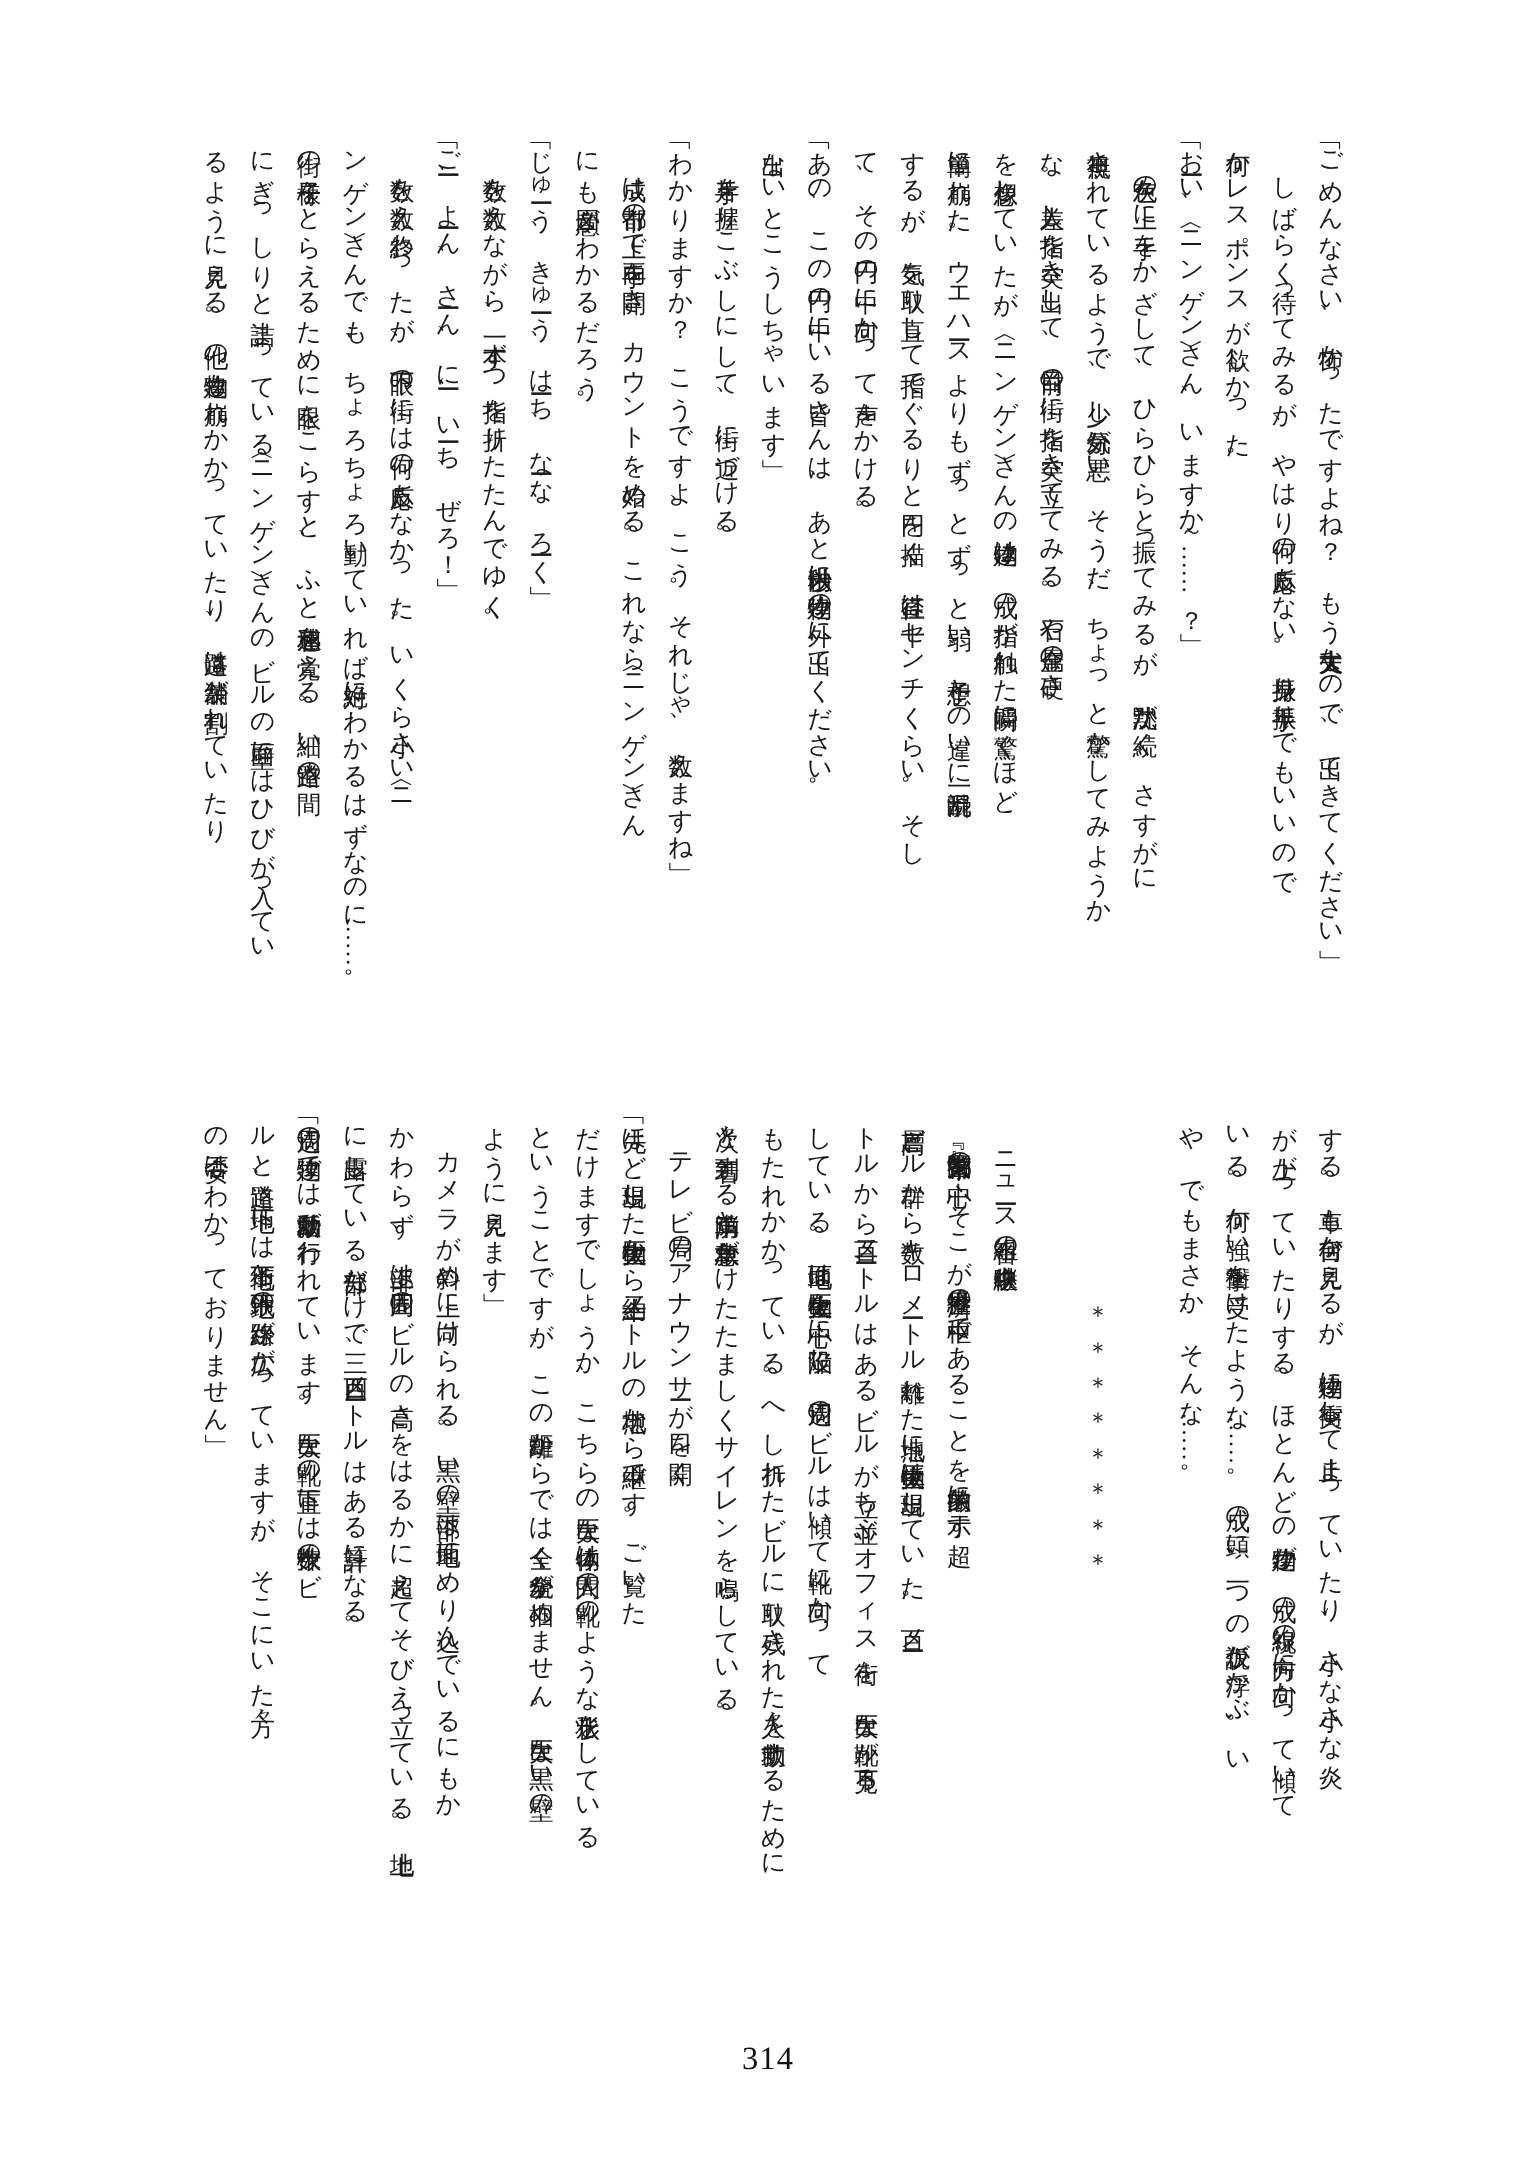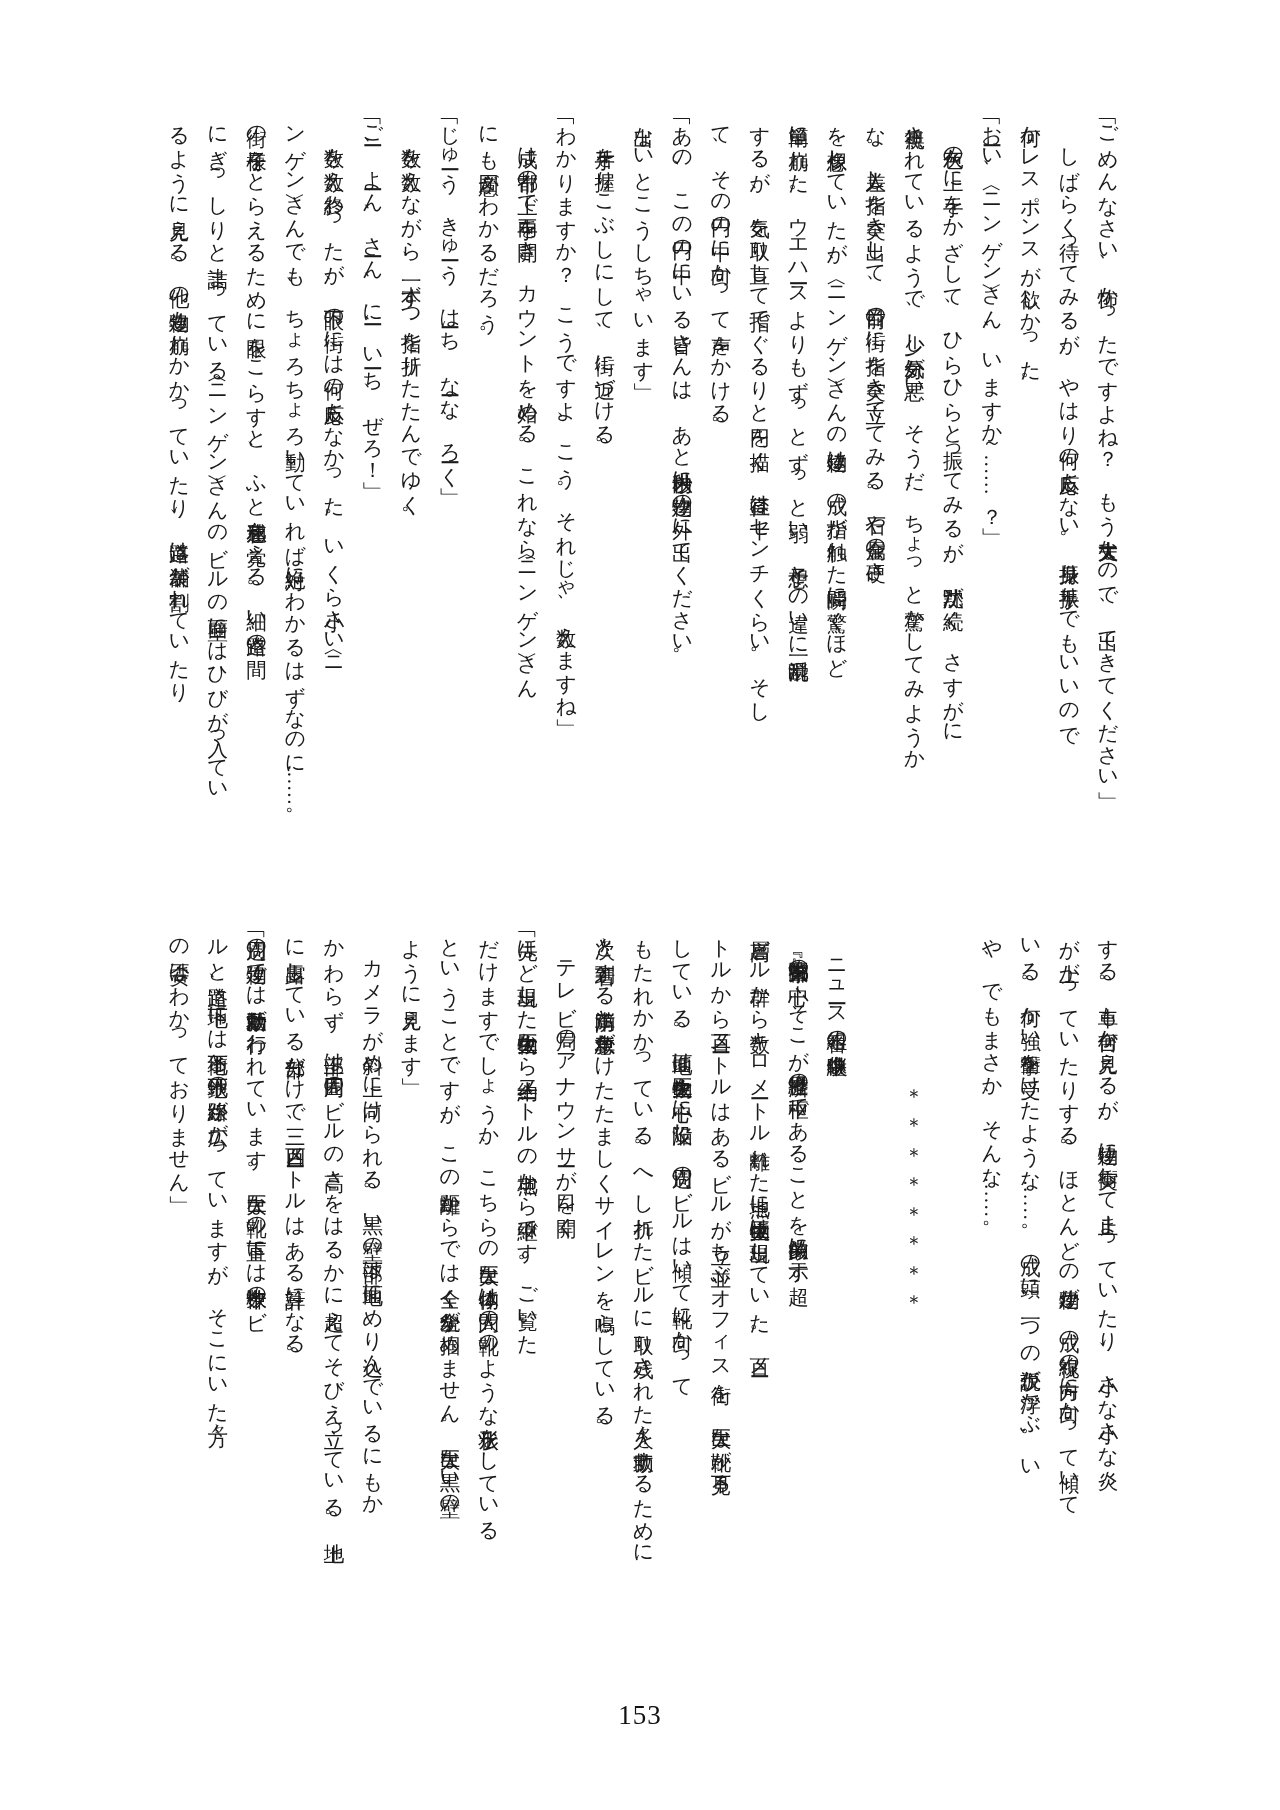--- a/index.html
+++ b/index.html
@@ -112,15 +112,15 @@
       <p class="line cont">ということですが、この距離からでは全く全貌が掴めません。巨大な黒い壁の</p>
       <p class="line cont">ように見えます」</p>
       <p class="line para">カメラが斜め上に向けられる。黒い壁の下部は地面にめり込んでいるにもか</p>
       <p class="line cont">かわらず、上部は周囲のビルの高さをはるかに超えてそびえ立っている。地上</p>
       <p class="line cont">に露出している部分だけで三、四百メートルはある計算になる。</p>
       <p class="line dialogue">「周辺の建物では救助活動が行われています。巨大な靴の直下には数十棟のビ</p>
       <p class="line cont">ルと道路、地下には地下街と地下鉄の路線が広がっていますが、そこにいた方々</p>
       <p class="line cont">の安否はわかっておりません」</p>
     </section>
 
-  <div class="folio">153</div>
+  <div class="folio">314</div>
 
 </div>
 
 </body></html>

